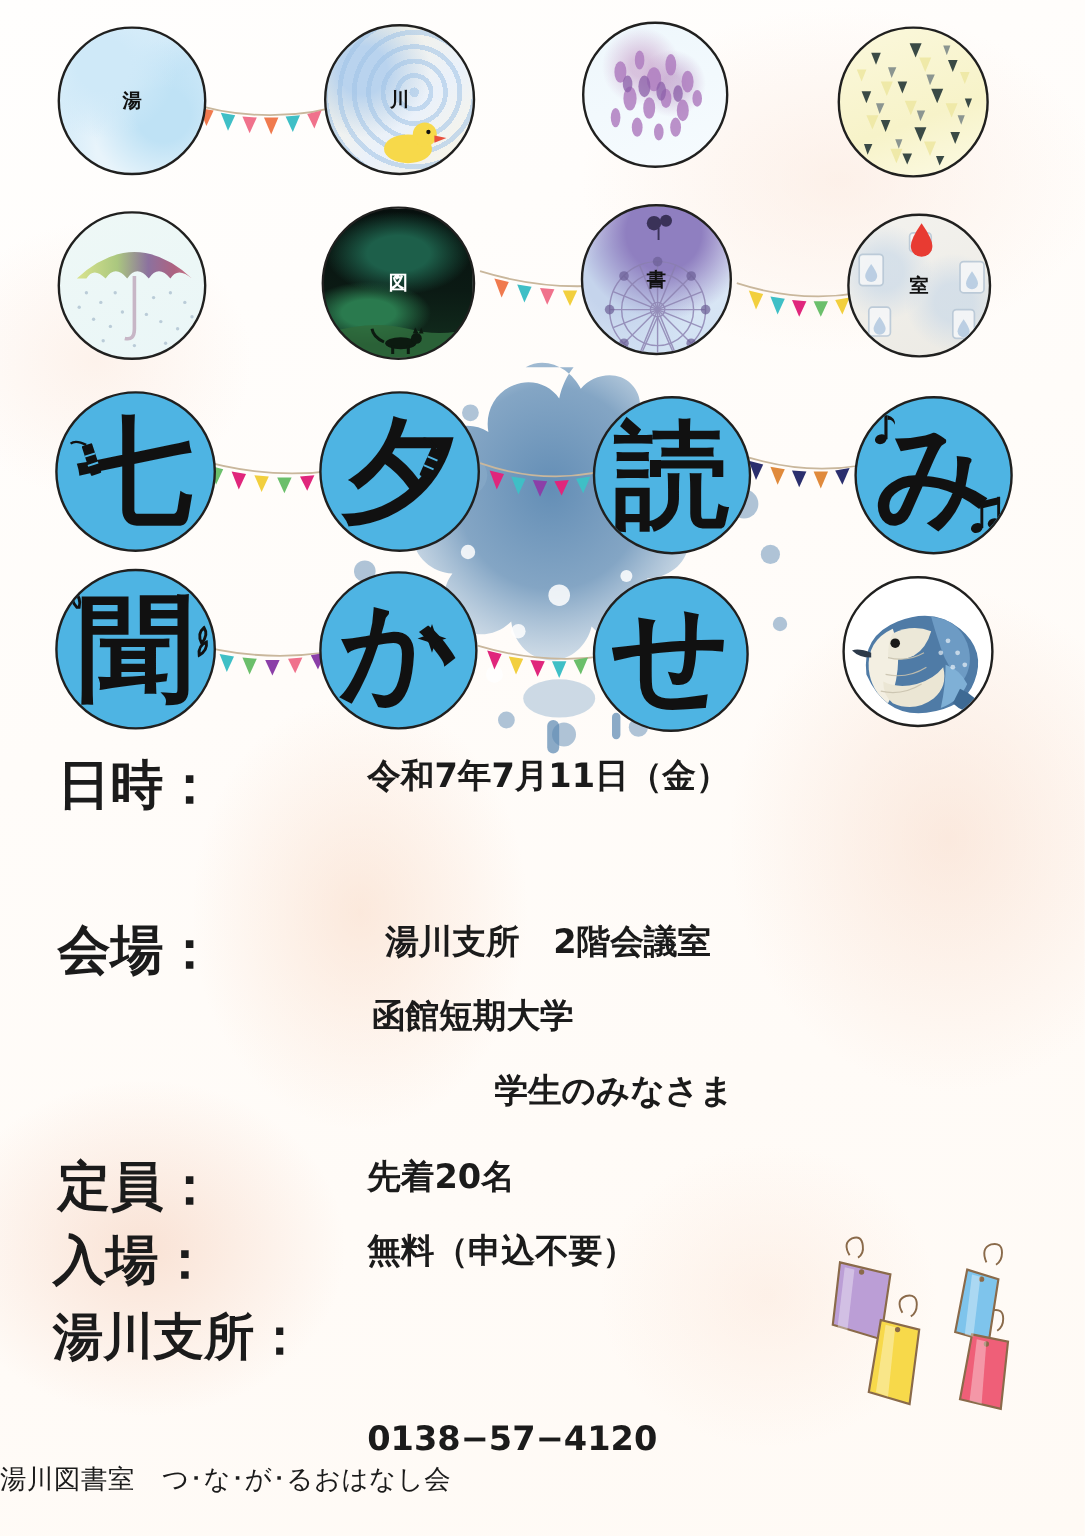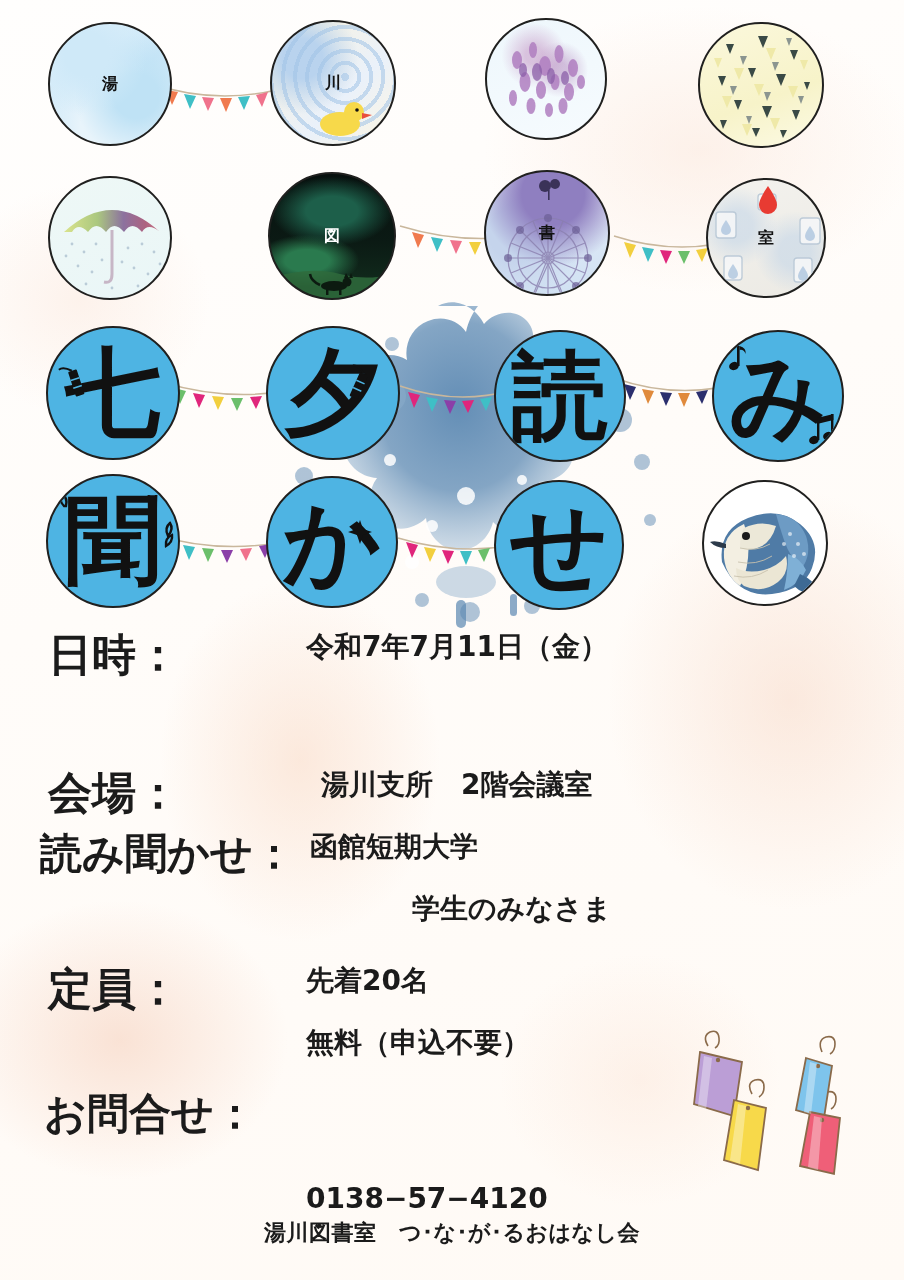--- a/index.html
+++ b/index.html
@@ -113,23 +113,23 @@
   .v-cap{position:absolute;left:306px;top:334px;}
   .r-fee{position:absolute;left:44px;top:396px;}
   .v-fee{position:absolute;left:306px;top:396px;text-align:right;}
   .r-contact{position:absolute;left:44px;top:460px;font-size:42px;}
   .v-contact{position:absolute;left:306px;top:460px;}
   .r-tel{position:absolute;left:44px;top:524px;}
   .v-tel{position:absolute;left:306px;top:524px;margin-top:28px;}
 
   .credit{
     position:absolute;left:0;top:1218px;width:904px;
-    text-align:center;z-index:6;
+    z-index:6;
     font-family:"DejaVu Sans","Liberation Sans",sans-serif;
-    font-weight:700;font-size:22px;color:#1b1b1b;
+    font-weight:400;font-size:22px;color:#1b1b1b;
     letter-spacing:.5px;
   }
   .credit span{display:inline-block;}
 
   .tanzaku{position:absolute;left:672px;top:1012px;width:200px;height:190px;z-index:5;}
 </style>
 </head>
 <body>
 
 <div id="poster">
@@ -594,30 +594,30 @@
     </div>
   </div>
 
   <div class="info">
     <div class="lbl r-datetime">日時：</div>
     <div class="val v-datetime">令和7年7月11日（金）</div>
 
     <div class="lbl r-place">会場：</div>
     <div class="val v-place">湯川支所　2階会議室</div>
 
-    <div class="lbl r-read">読み聞かせ：</div>
     <div class="val v-read">函館短期大学</div>
     <div class="val v-read2">学生のみなさま</div>
 
     <div class="lbl r-cap">定員：</div>
     <div class="val v-cap">先着20名</div>
 
+    <div class="lbl r-fee">入場：</div>
     <div class="val v-fee">無料（申込不要）</div>
 
-    <div class="lbl r-contact">お問合せ：</div>
+    <div class="lbl r-contact">湯川支所：</div>
 
     <div class="val v-tel">0138−57−4120</div>
   </div>
 
   <div class="tanzaku">
     <svg width="200" height="190" viewBox="0 0 200 190">
       <g stroke="#8a6a4a" stroke-width="1.6" fill="none">
         <path d="M36 34 q-6 -10 2 -14 q8 -3 9 6 q1 7 -4 10"></path>
         <path d="M150 40 q-5 -12 4 -15 q9 -2 9 7 q0 7 -5 10"></path>
         <path d="M80 82 q-6 -11 3 -14 q9 -2 9 7 q0 7 -5 10"></path>

